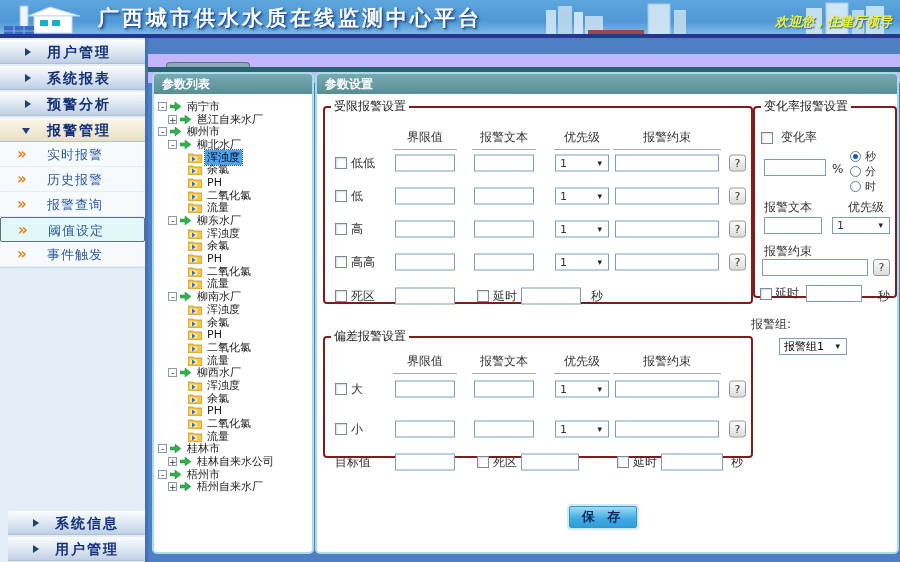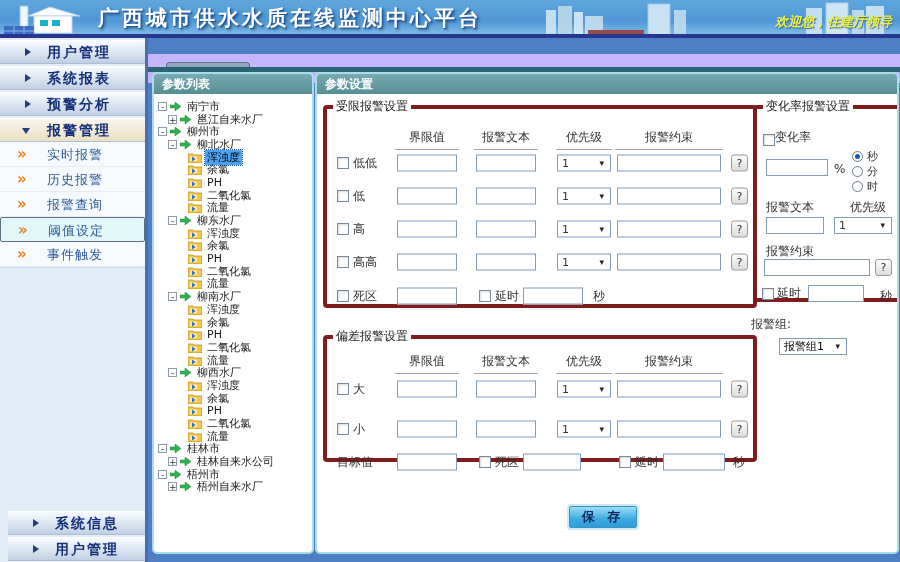--- a/index.html
+++ b/index.html
@@ -55,21 +55,21 @@
   
   .tree{position:absolute;left:0;top:20px;right:0;bottom:0;padding-top:6px;font-size:11px;color:#1a1a1a;overflow:hidden}
   .tnode{height:12.7px;display:flex;align-items:center;white-space:nowrap;cursor:pointer}
   .texp{width:9px;height:9px;line-height:8px;border:1px solid #8a9aa8;background:#fff;font-size:9px;
     text-align:center;color:#333;margin-right:3px;flex:none;box-sizing:border-box}
   .ticon{margin-right:3px;display:inline-flex;flex:none}
   .tlabel{padding:0 2px}
   .tnode.selected .tlabel{background:#4da3f0;color:#000;outline:1px dotted #1a5aa0}
 
   
-  .fs{position:absolute;border:4px solid #7f1d1d;border-radius:4px;margin:0;padding:0;font-size:12px;color:#333}
+  .fs{position:absolute;border:2px solid #7f1d1d;border-radius:4px;margin:0;padding:0;font-size:12px;color:#333}
   .fs legend{font-size:12px;color:#222;padding:0 3px;margin-left:6px}
   .fs-limit{left:6px;top:24px;width:426px;height:202px}
   .fs-dev{left:6px;top:254px;width:426px;height:126px}
   .fs-rate{left:436px;top:24px;width:140px;height:196px}
 
   .fhead{position:absolute;top:14px;left:0;right:0;height:22px}
   .fs-dev .fhead{top:8px}
   .hc{position:absolute;text-align:center;font-size:12px;color:#333;border-bottom:1px solid #a8a8a8;padding-bottom:3px}
   .hc1{left:68px;width:64px}.hc2{left:147px;width:64px}.hc3{left:229px;width:56px}.hc4{left:288px;width:108px}
 
@@ -93,21 +93,21 @@
     flex:none;box-sizing:border-box;cursor:pointer}
   .seldd{height:17px;border:1px solid #7f9db9;background:#fff;box-sizing:border-box;display:flex;
     align-items:center;justify-content:space-between;padding:0 6px 0 4px;font-size:11px;cursor:pointer}
   .selarr{font-size:9px;color:#222;line-height:1}
   .help{width:17px;height:17px;border:1px solid #969696;border-radius:3px;
     background:linear-gradient(180deg,#fdfdfd,#dcdcdc);font-size:11px;color:#333;text-align:center;
     padding:0;line-height:15px;cursor:pointer;font-family:inherit;box-sizing:border-box}
   .rlabel{font-size:12px;color:#333;white-space:nowrap}
 
   
-  .fs-rate .cbrow{position:absolute;left:6px;top:14px;display:flex;align-items:flex-end;gap:0}
+  .fs-rate .cbrow{position:absolute;left:6px;top:14px;display:flex;align-items:center;gap:8px}
   .rate-inp{position:absolute;left:9px;top:44px;width:62px}
   .pct{position:absolute;left:77px;top:47px}
   .radios{position:absolute;left:95px;top:34px}
   .radio-row{display:flex;align-items:center;gap:4px;height:15px;font-size:11px;cursor:pointer}
   .rad{width:11px;height:11px;border:1px solid #6a7a8a;border-radius:50%;background:#fff;position:relative;flex:none;box-sizing:border-box}
   .rad.sel::after{content:"";position:absolute;left:2px;top:2px;width:5px;height:5px;border-radius:50%;background:#1558c0}
   .lbl-at{position:absolute;left:9px;top:84px}
   .lbl-pr{position:absolute;left:93px;top:84px}
   .rate-text-inp{position:absolute;left:9px;top:102px;width:58px}
   .rate-sel{position:absolute;left:77px;top:102px;width:58px}

